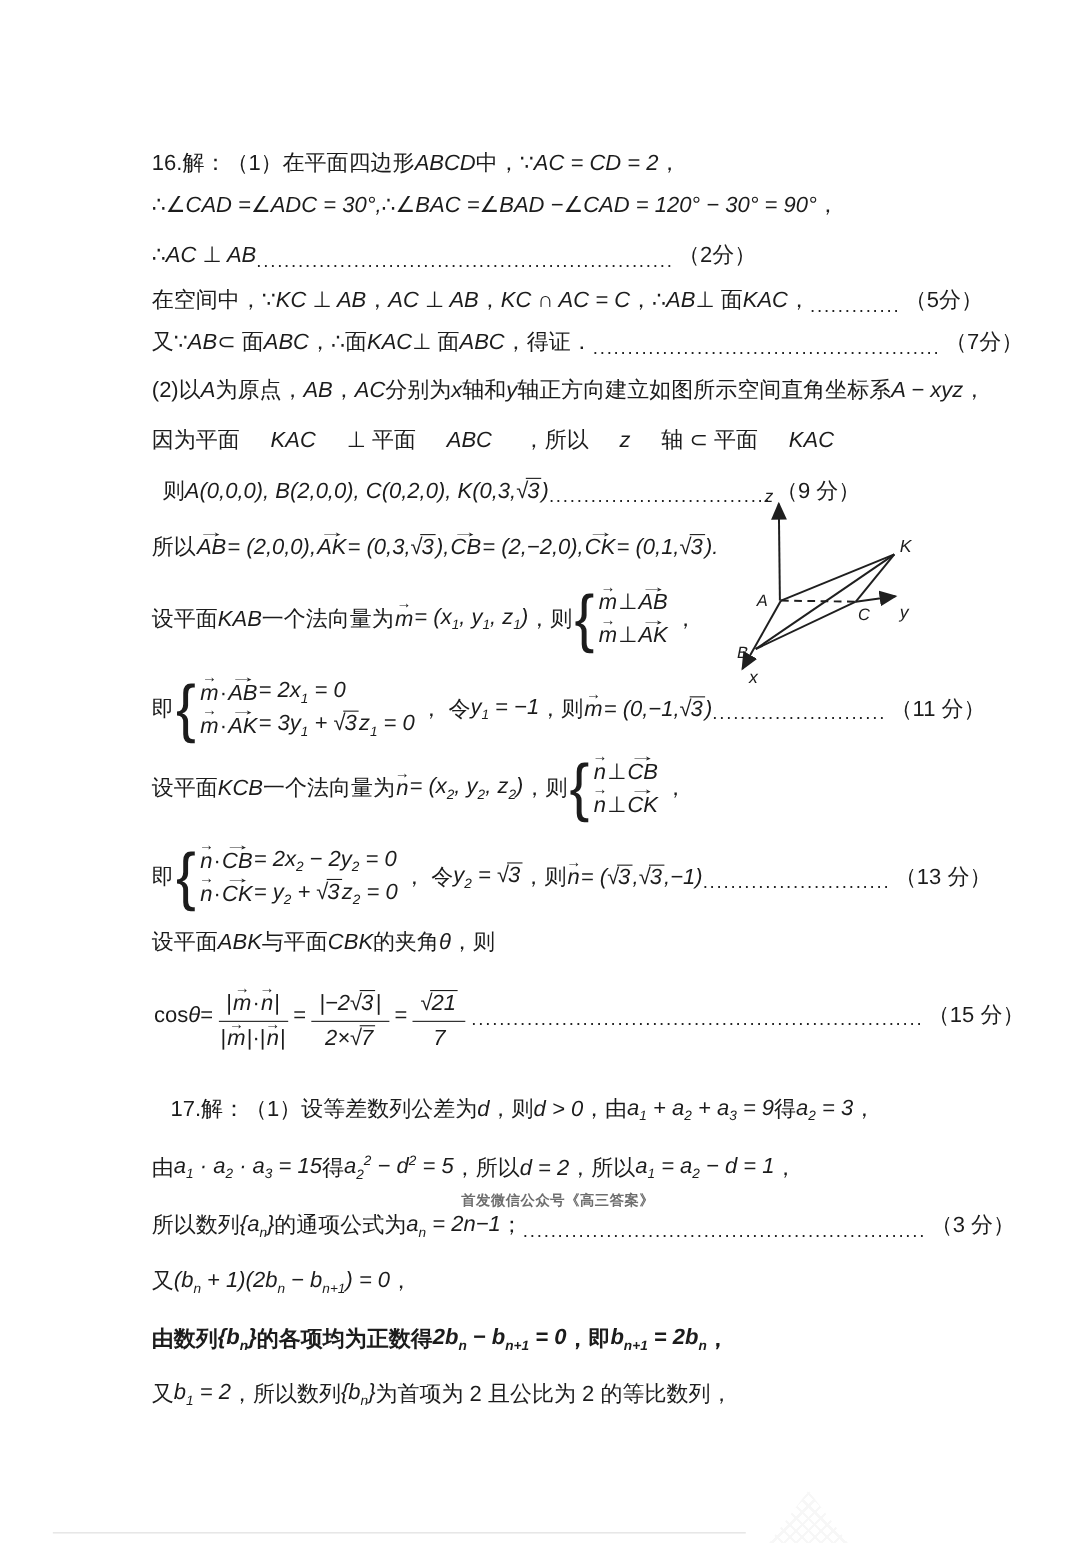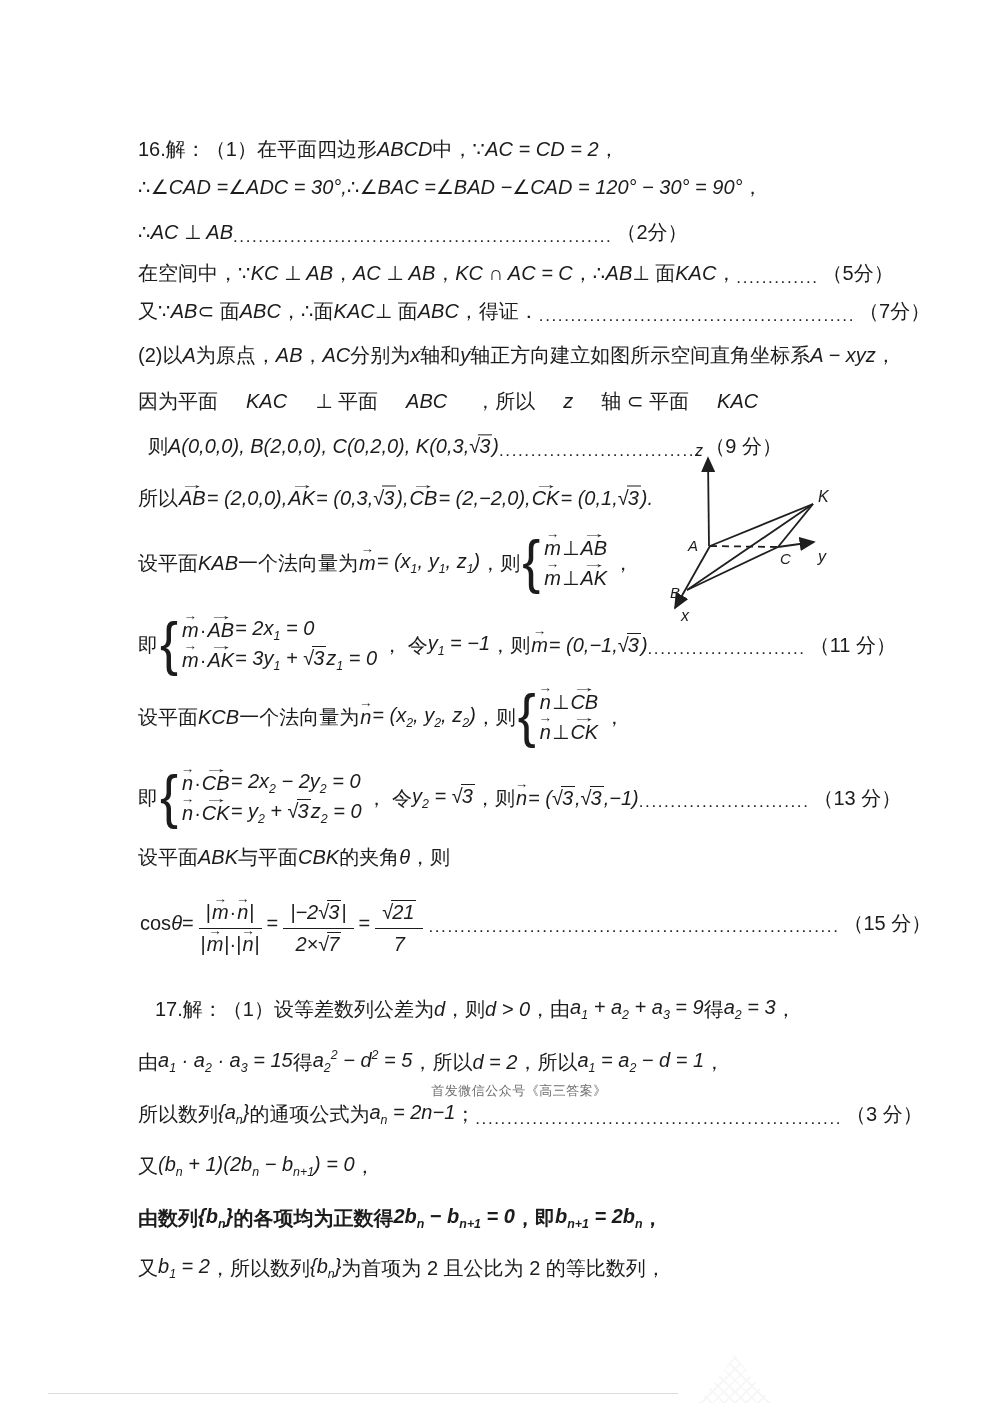--- a/index.html
+++ b/index.html
@@ -24,22 +24,22 @@
   .dots{letter-spacing:1.6px;margin-top:8px;color:#222;font-size:17px;}
   .score{margin-left:4px;}
   .sys{display:inline-flex;align-items:center;margin:0 5px 0 2px;}
   .sys .br{font-size:2.7em;font-weight:300;line-height:0.95;transform:scaleY(1.08);margin-right:3px;font-style:normal;}
   .sys .rows{display:inline-flex;flex-direction:column;row-gap:4px;}
   .sys .row{display:flex;align-items:center;height:26px;}
   .frac{display:inline-flex;flex-direction:column;align-items:center;margin:0 5px;vertical-align:middle;}
   .frac .num{border-bottom:1.8px solid currentColor;padding:11px 7px 3px;display:flex;align-items:center;justify-content:center;}
   .frac .den{padding-top:3px;display:flex;align-items:center;justify-content:center;}
   .watermark{
-    position:absolute;left:519px;top:1091px;transform:translate(-50%,-50%);
-    font-size:13px;letter-spacing:0.5px;white-space:nowrap;
+    position:absolute;left:507px;top:1091px;transform:translate(-50%,-50%);
+    font-size:13px;letter-spacing:0.5px;white-space:nowrap;font-weight:bold;
   }
   .diagram{position:absolute;left:658px;top:438px;pointer-events:none;}
   .dlbl{font-family:"Liberation Sans","DejaVu Sans",sans-serif;font-style:italic;font-size:15px;fill:#1c1c1c;}
   .dlbl.big{font-size:16px;}
   .bottom-rule{position:absolute;left:48px;top:1393px;width:630px;height:1px;background:#dddddd;}
   .scan-artifact{
     position:absolute;left:735px;top:1395px;width:120px;height:80px;
     transform:translate(-50%,-50%) rotate(0deg);
     background:repeating-linear-gradient(45deg,#f5f5f5 0 2px,transparent 2px 8px),
                repeating-linear-gradient(-45deg,#f6f6f6 0 2px,transparent 2px 8px);

